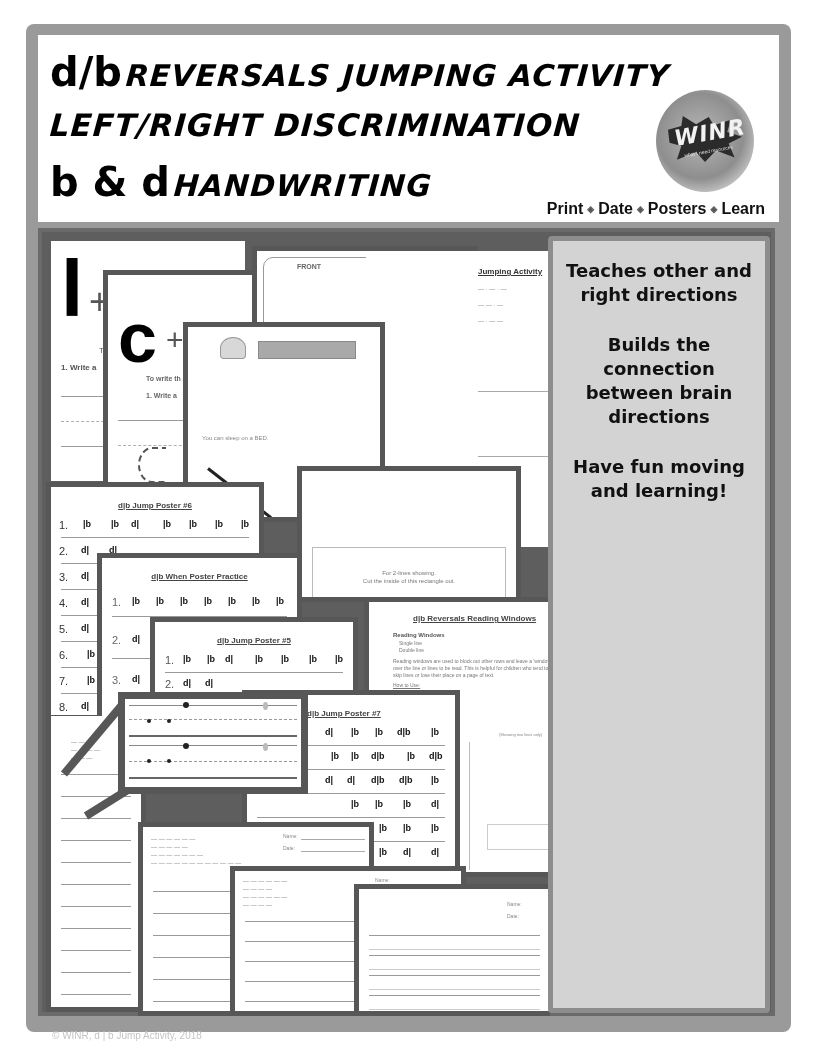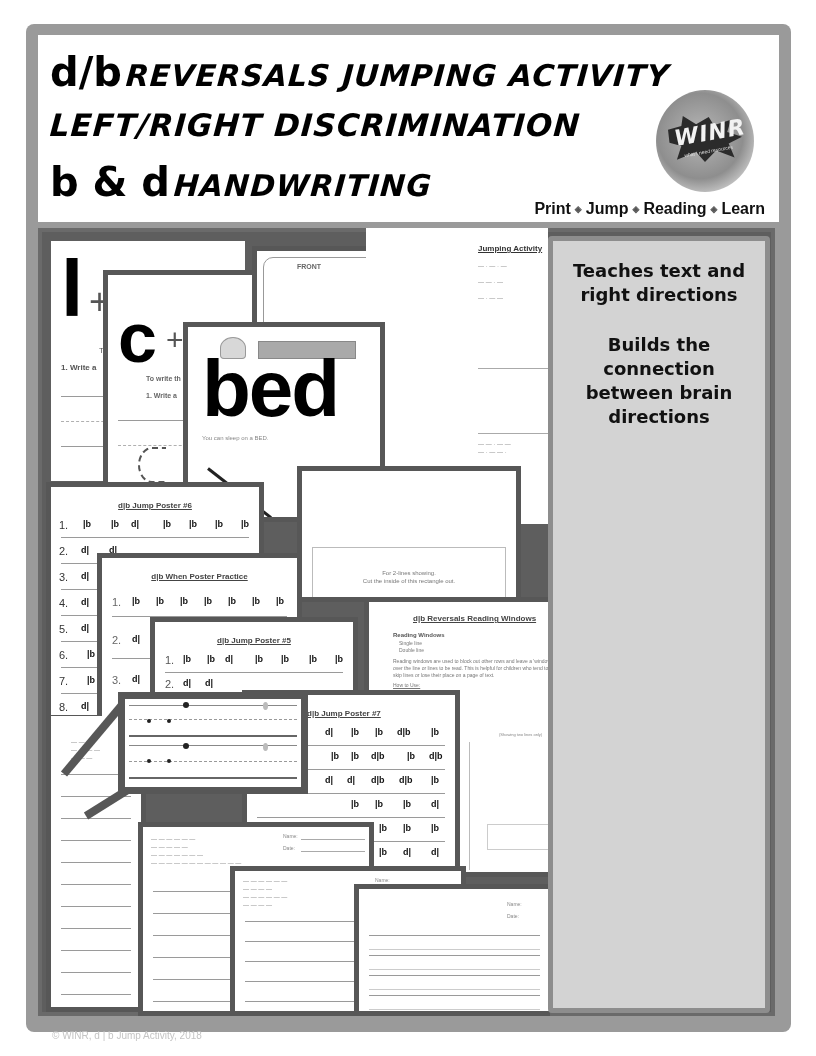--- a/index.html
+++ b/index.html
@@ -50,21 +50,21 @@
   <div class="hline hl3">
     <span class="bigsans">b &amp; d</span>
     <span class="comic">Handwriting</span>
   </div>
   <div class="logo">
     <div class="burst"></div>
     <div class="word">WINR</div>
     <div class="sub">what I need resources</div>
   </div>
   <div class="tagline">
-    <span>Print</span><span class="dia">◈</span><span>Jump</span><span class="dia">◈</span><span>Reading</span><span class="dia">◈</span><span>Learn</span>
+    <span>Print</span><span class="dia">◈</span><span>Date</span><span class="dia">◈</span><span>Posters</span><span class="dia">◈</span><span>Learn</span>
   </div>
 </div>
 
 <div class="content"></div>
 
 <div class="page" style="left:46px;top:236px;width:204px;height:250px;border-color:#5e5e5e;">
   <div style="position:absolute;left:10px;top:8px;font-size:80px;font-weight:bold;line-height:80px;">l</div>
   <div style="position:absolute;left:38px;top:40px;font-size:36px;color:#555;">+</div>
   <div style="position:absolute;left:48px;top:105px;font-size:8px;color:#555;">To</div>
   <div style="position:absolute;left:10px;top:122px;font-size:8px;font-weight:bold;color:#555;">1.  Write a</div>
@@ -89,31 +89,30 @@
   <div style="position:absolute;left:40px;top:12px;font-size:7px;font-weight:bold;color:#666;">FRONT</div>
   <div style="position:absolute;left:148px;top:12px;font-size:7px;font-weight:bold;color:#666;">BACK</div>
   <div style="position:absolute;left:156px;top:34px;width:12px;height:12px;border-radius:50%;background:#444;"></div>
   <div style="position:absolute;left:145px;top:48px;width:34px;height:92px;border:1px solid #666;border-radius:10px 10px 4px 4px;"></div>
   <div style="position:absolute;left:186px;top:72px;width:34px;font-size:7px;color:#666;text-align:center;">Their RIGHT hand</div>
   <div style="position:absolute;left:120px;top:152px;width:96px;font-size:6px;color:#666;text-align:center;line-height:8px;">When both of you stand the same way, your LEFT hand is on the same side as their LEFT hand.</div>
   <div style="position:absolute;left:124px;top:190px;width:72px;font-size:6px;font-weight:bold;color:#444;text-align:center;">YOU LOOKING AT SOMEONE ELSE</div>
   <div style="position:absolute;left:202px;top:186px;font-size:18px;color:#444;">↑</div>
 </div>
 
-<div class="page" style="left:366px;top:228px;width:182px;height:296px;border:none;">
+<div class="page" style="left:366px;top:251px;width:182px;height:296px;border:none;">
   <div style="position:absolute;left:112px;top:16px;font-size:8px;font-weight:bold;text-decoration:underline;color:#333;">Jumping Activity</div>
   <div class="tiny" style="left:112px;top:34px;width:68px;">— · — · —<br><br>— — · —<br><br>— · — —</div>
   <div style="position:absolute;left:112px;top:140px;width:70px;height:64px;border-top:1px solid #aaa;border-bottom:1px solid #aaa;"></div>
   <div class="tiny" style="left:112px;top:212px;width:68px;">— — · — —<br>— · — — ·<br><br>— — · —</div>
 </div>
 
 <div class="page" style="left:183px;top:322px;width:202px;height:200px;">
   <div style="position:absolute;left:32px;top:10px;width:24px;height:20px;border-radius:50% 50% 4px 4px;background:#d8d8d8;border:1px solid #999;"></div>
   <div style="position:absolute;left:70px;top:14px;width:96px;height:16px;background:#a9a9a9;border:1px solid #888;"></div>
-  <div style="position:absolute;left:14px;top:12px;font-size:80px;font-weight:bold;line-height:100px;letter-spacing:-2px;">bed</div>
   <div style="position:absolute;left:14px;top:108px;font-size:6px;color:#888;">You can sleep on a BED.</div>
   <div style="position:absolute;left:20px;top:140px;width:80px;height:3px;background:#222;transform:rotate(38deg);transform-origin:left;"></div>
 </div>
 
 <div class="page" style="left:297px;top:466px;width:224px;height:136px;">
   <div style="position:absolute;left:10px;top:76px;right:10px;height:52px;border:1px solid #bbb;"></div>
   <div style="position:absolute;left:0;right:0;top:98px;text-align:center;font-size:6px;color:#777;line-height:8px;">
     <div>For 2-lines showing.</div>
     <div>Cut the inside of this rectangle out.</div>
   </div>
@@ -301,18 +300,19 @@
   <div style="position:absolute;left:42px;top:20px;width:4px;height:4px;border-radius:50%;background:#222;"></div>
   <div style="position:absolute;left:58px;top:44px;width:6px;height:6px;border-radius:50%;background:#222;"></div>
   <div style="position:absolute;left:22px;top:60px;width:4px;height:4px;border-radius:50%;background:#222;"></div>
   <div style="position:absolute;left:42px;top:60px;width:4px;height:4px;border-radius:50%;background:#222;"></div>
   <div style="position:absolute;left:138px;top:3px;width:5px;height:8px;border-radius:50%;background:#bbb;"></div>
   <div style="position:absolute;left:138px;top:44px;width:5px;height:8px;border-radius:50%;background:#bbb;"></div>
 </div>
 
 <div class="sidebar">
   <div class="list">
-    <div class="feat">Teaches text and right directions</div>
+    <div class="feat">Teaches other and right directions</div>
     <div class="feat">Builds the connection between brain directions</div>
+    <div class="feat">Have fun moving and  learning!</div>
   </div>
 </div>
 
 <div class="footer">© WINR, d | b Jump Activity, 2018</div>
 
 </body></html>

